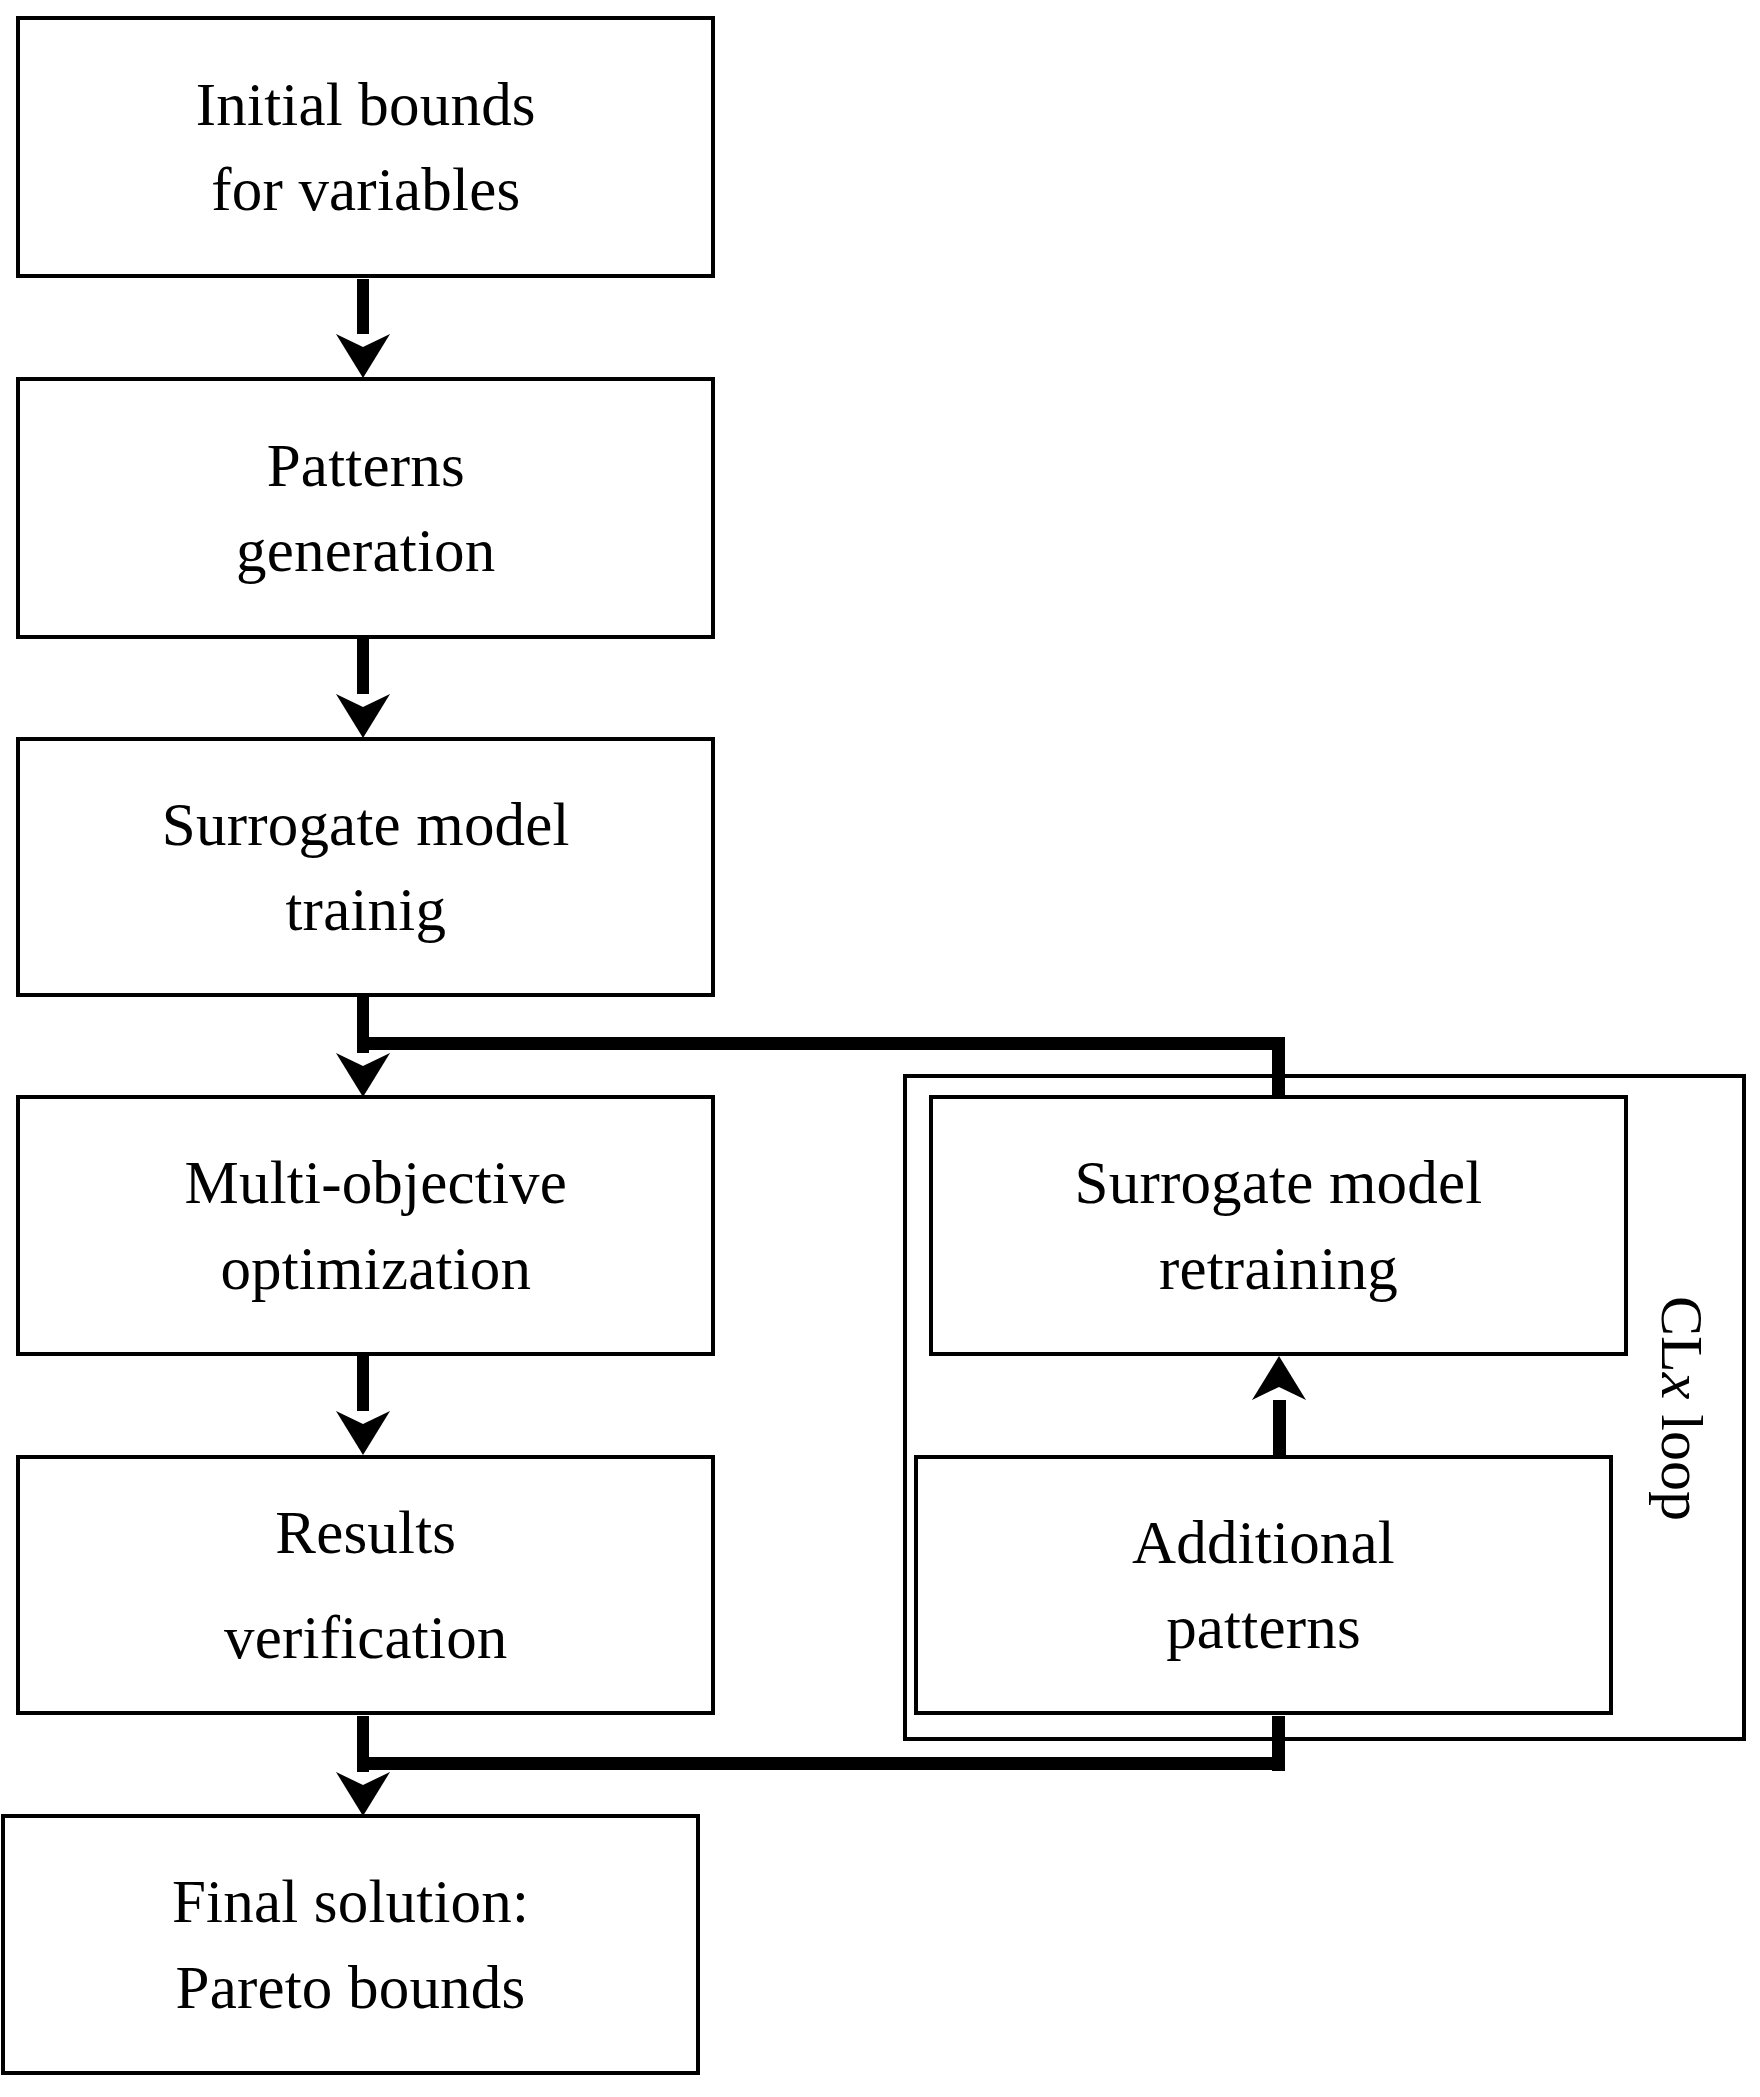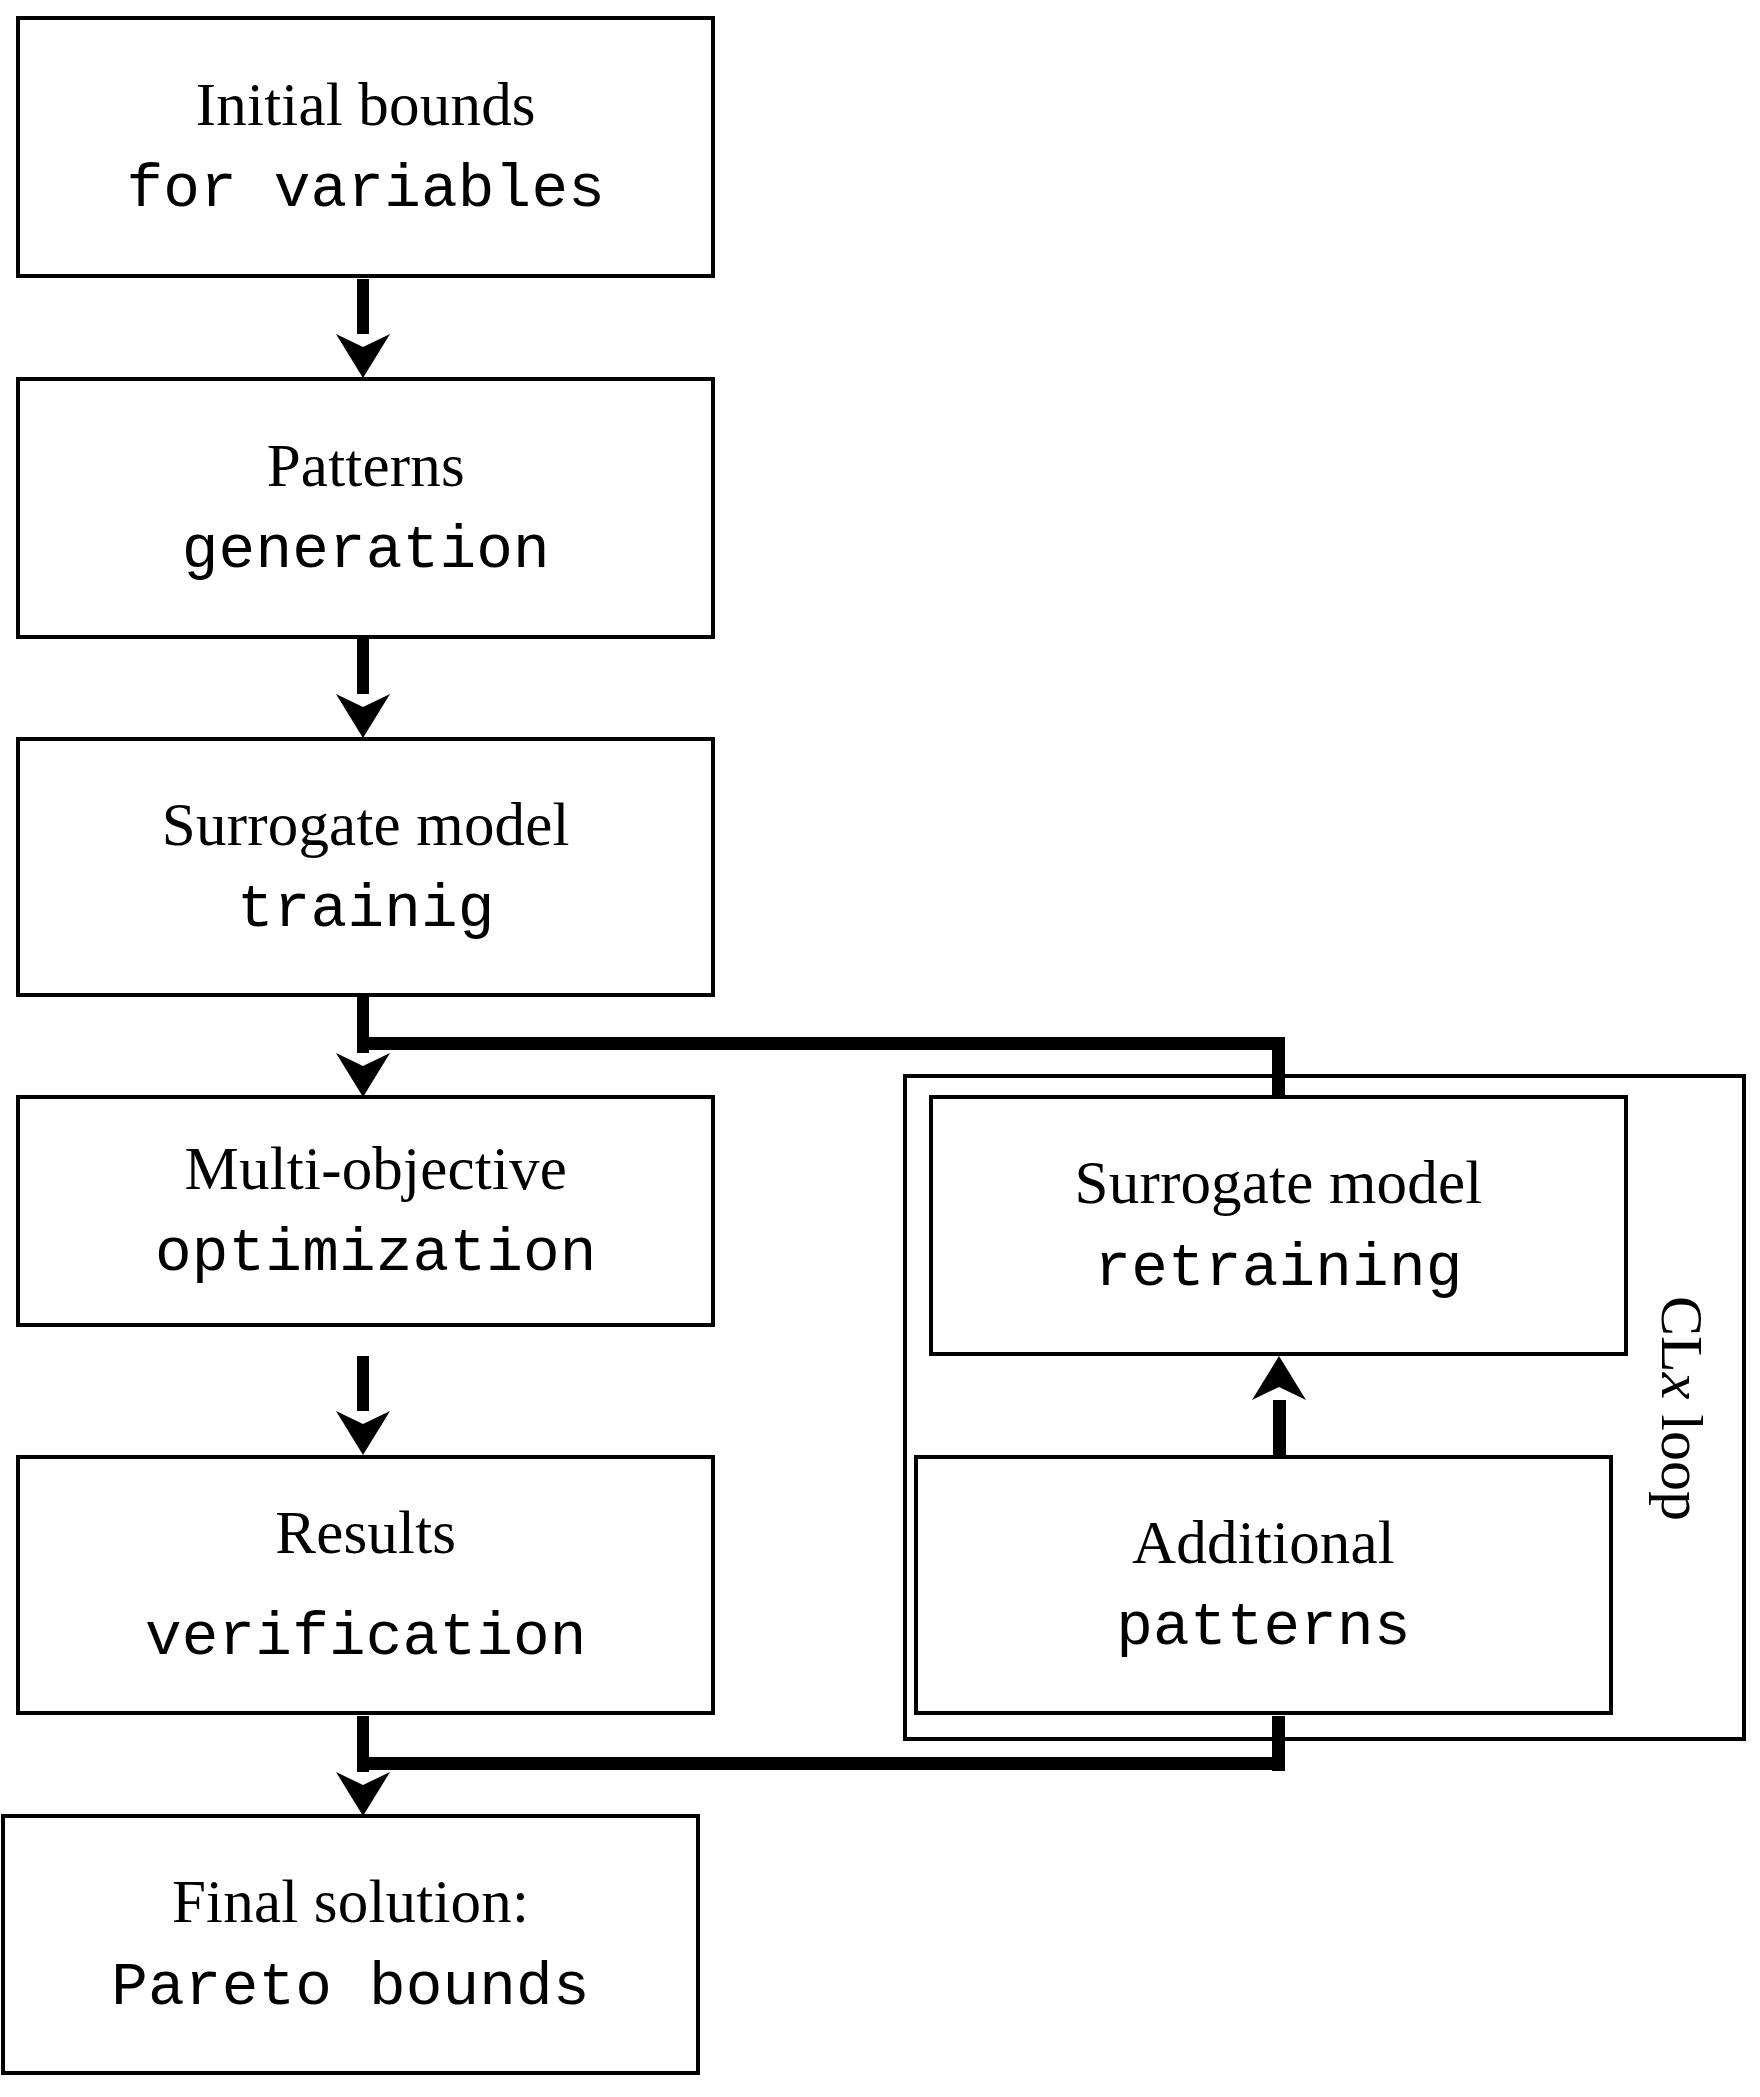--- a/index.html
+++ b/index.html
@@ -24,21 +24,21 @@
     display: flex;
     flex-direction: column;
     align-items: center;
     justify-content: center;
     text-align: center;
     line-height: 1.30;
     font-size: 61px;
     letter-spacing: 0.2px;
   }
   .node .ln { display: block; white-space: nowrap; }
-  .node .ln + .ln { margin-top: 6px; font-family: Liberation Mono, monospace; }
+  .node .ln + .ln { margin-top: 6px; }
 
   
   .loop-box {
     position: absolute;
     box-sizing: border-box;
     border: 4.8px solid #000000;
     background: transparent;
   }
   .loop-label {
     position: absolute;
@@ -103,21 +103,21 @@
   <div class="node" style="left:16.3px; top:377px; width:699px; height:262px;">
     <span class="ln">Patterns</span>
     <span class="ln">generation</span>
   </div>
 
   <div class="node" style="left:16.3px; top:737px; width:699px; height:260px;">
     <span class="ln">Surrogate model</span>
     <span class="ln">trainig</span>
   </div>
 
-  <div class="node" style="left:16.3px; top:1095px; width:699px; height:232px;padding-left:20px;">
+  <div class="node" style="left:16.3px; top:1095px; width:699px; height:261px;padding-left:20px;">
     <span class="ln">Multi-objective</span>
     <span class="ln">optimization</span>
   </div>
 
   <div class="node" style="left:16.3px; top:1455px; width:699px; height:260px;gap:20px;">
     <span class="ln">Results</span>
     <span class="ln">verification</span>
   </div>
 
   <div class="node" style="left:1px; top:1814px; width:699px; height:261px;">

